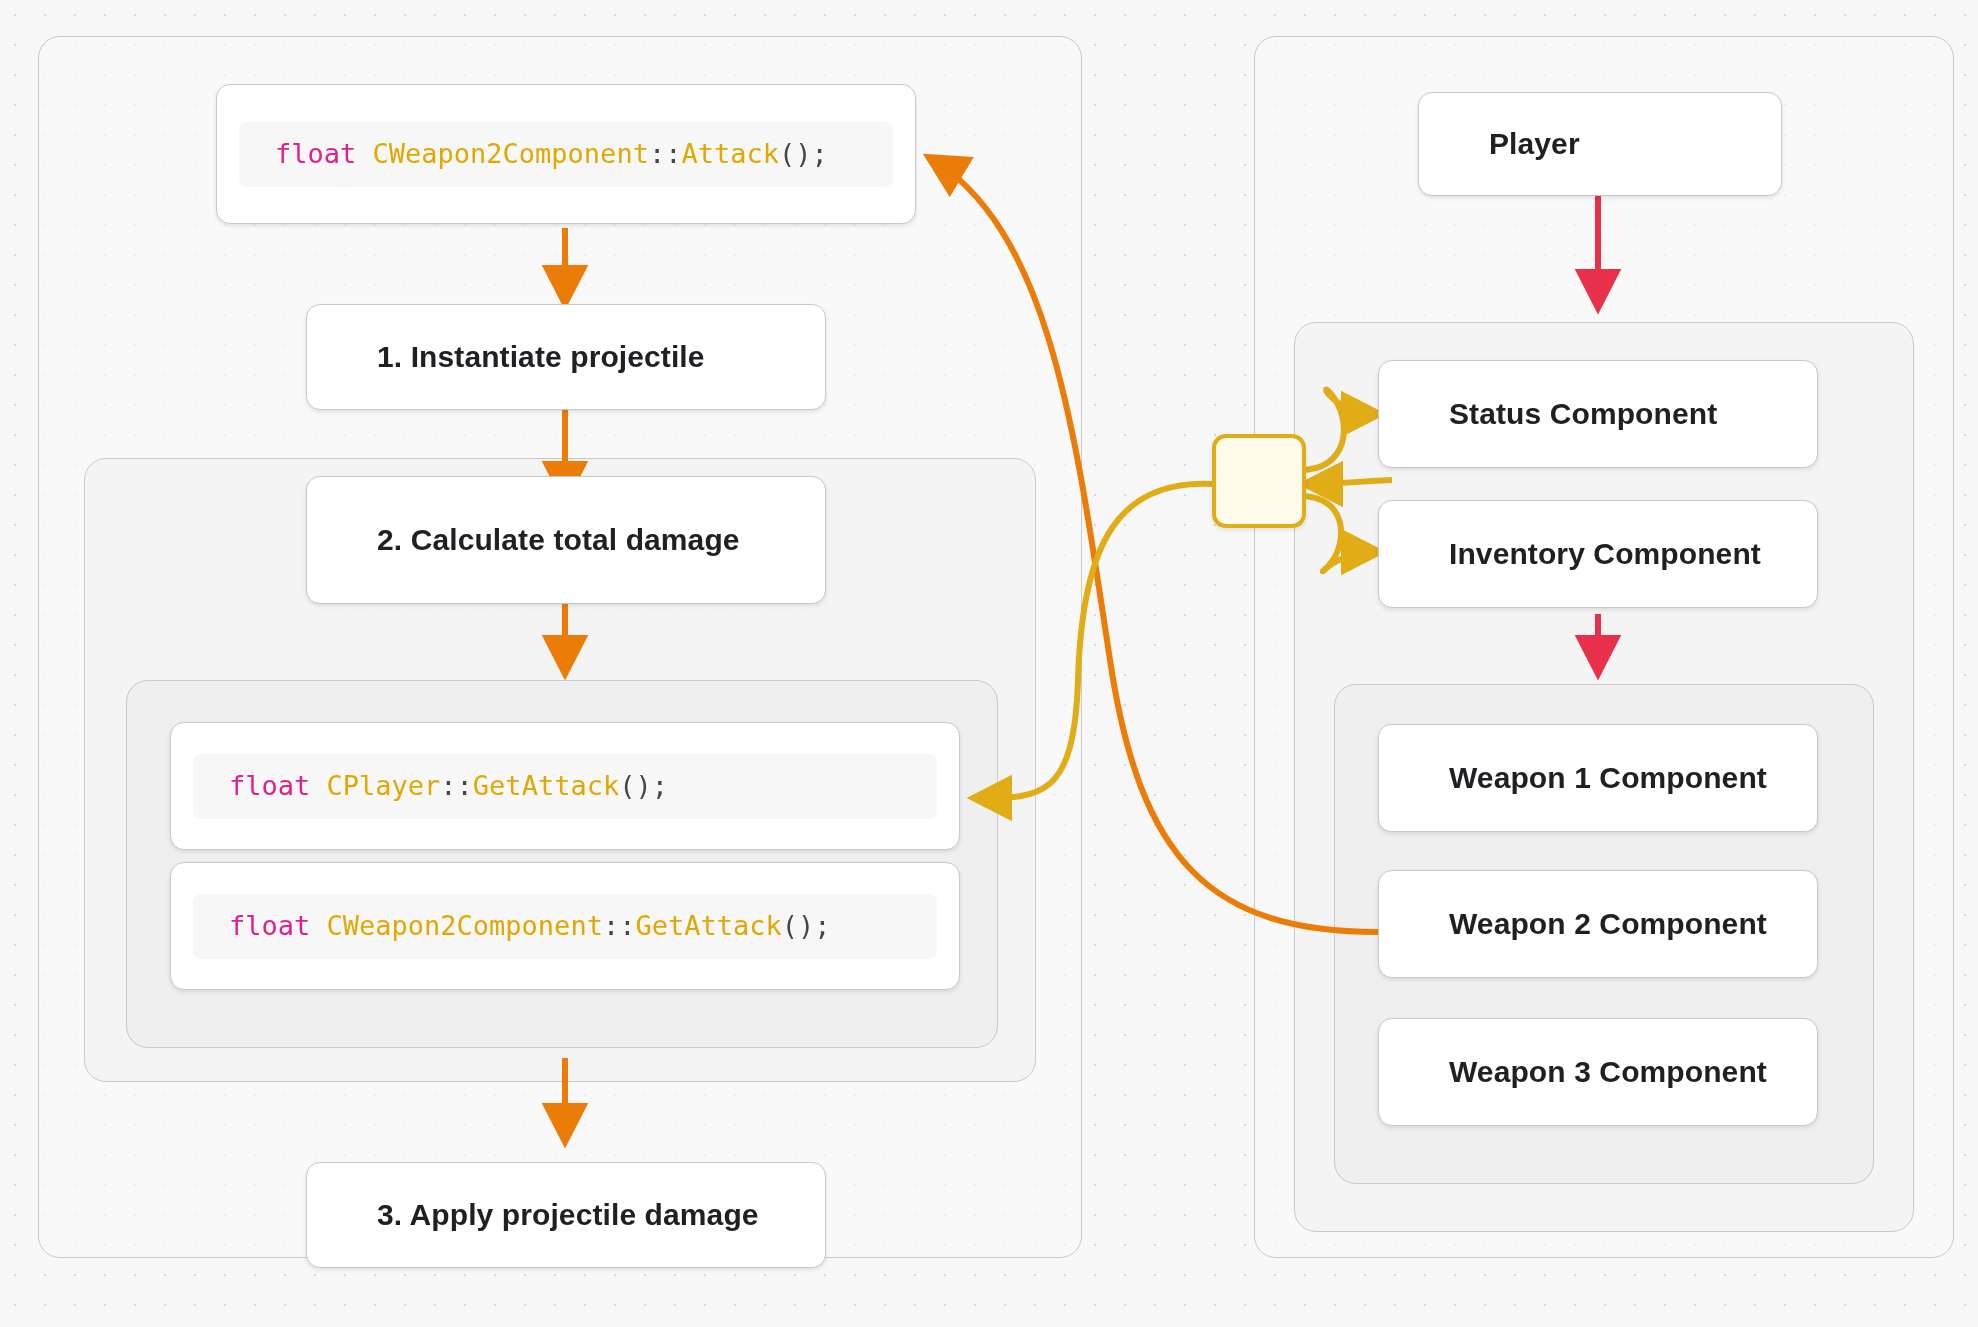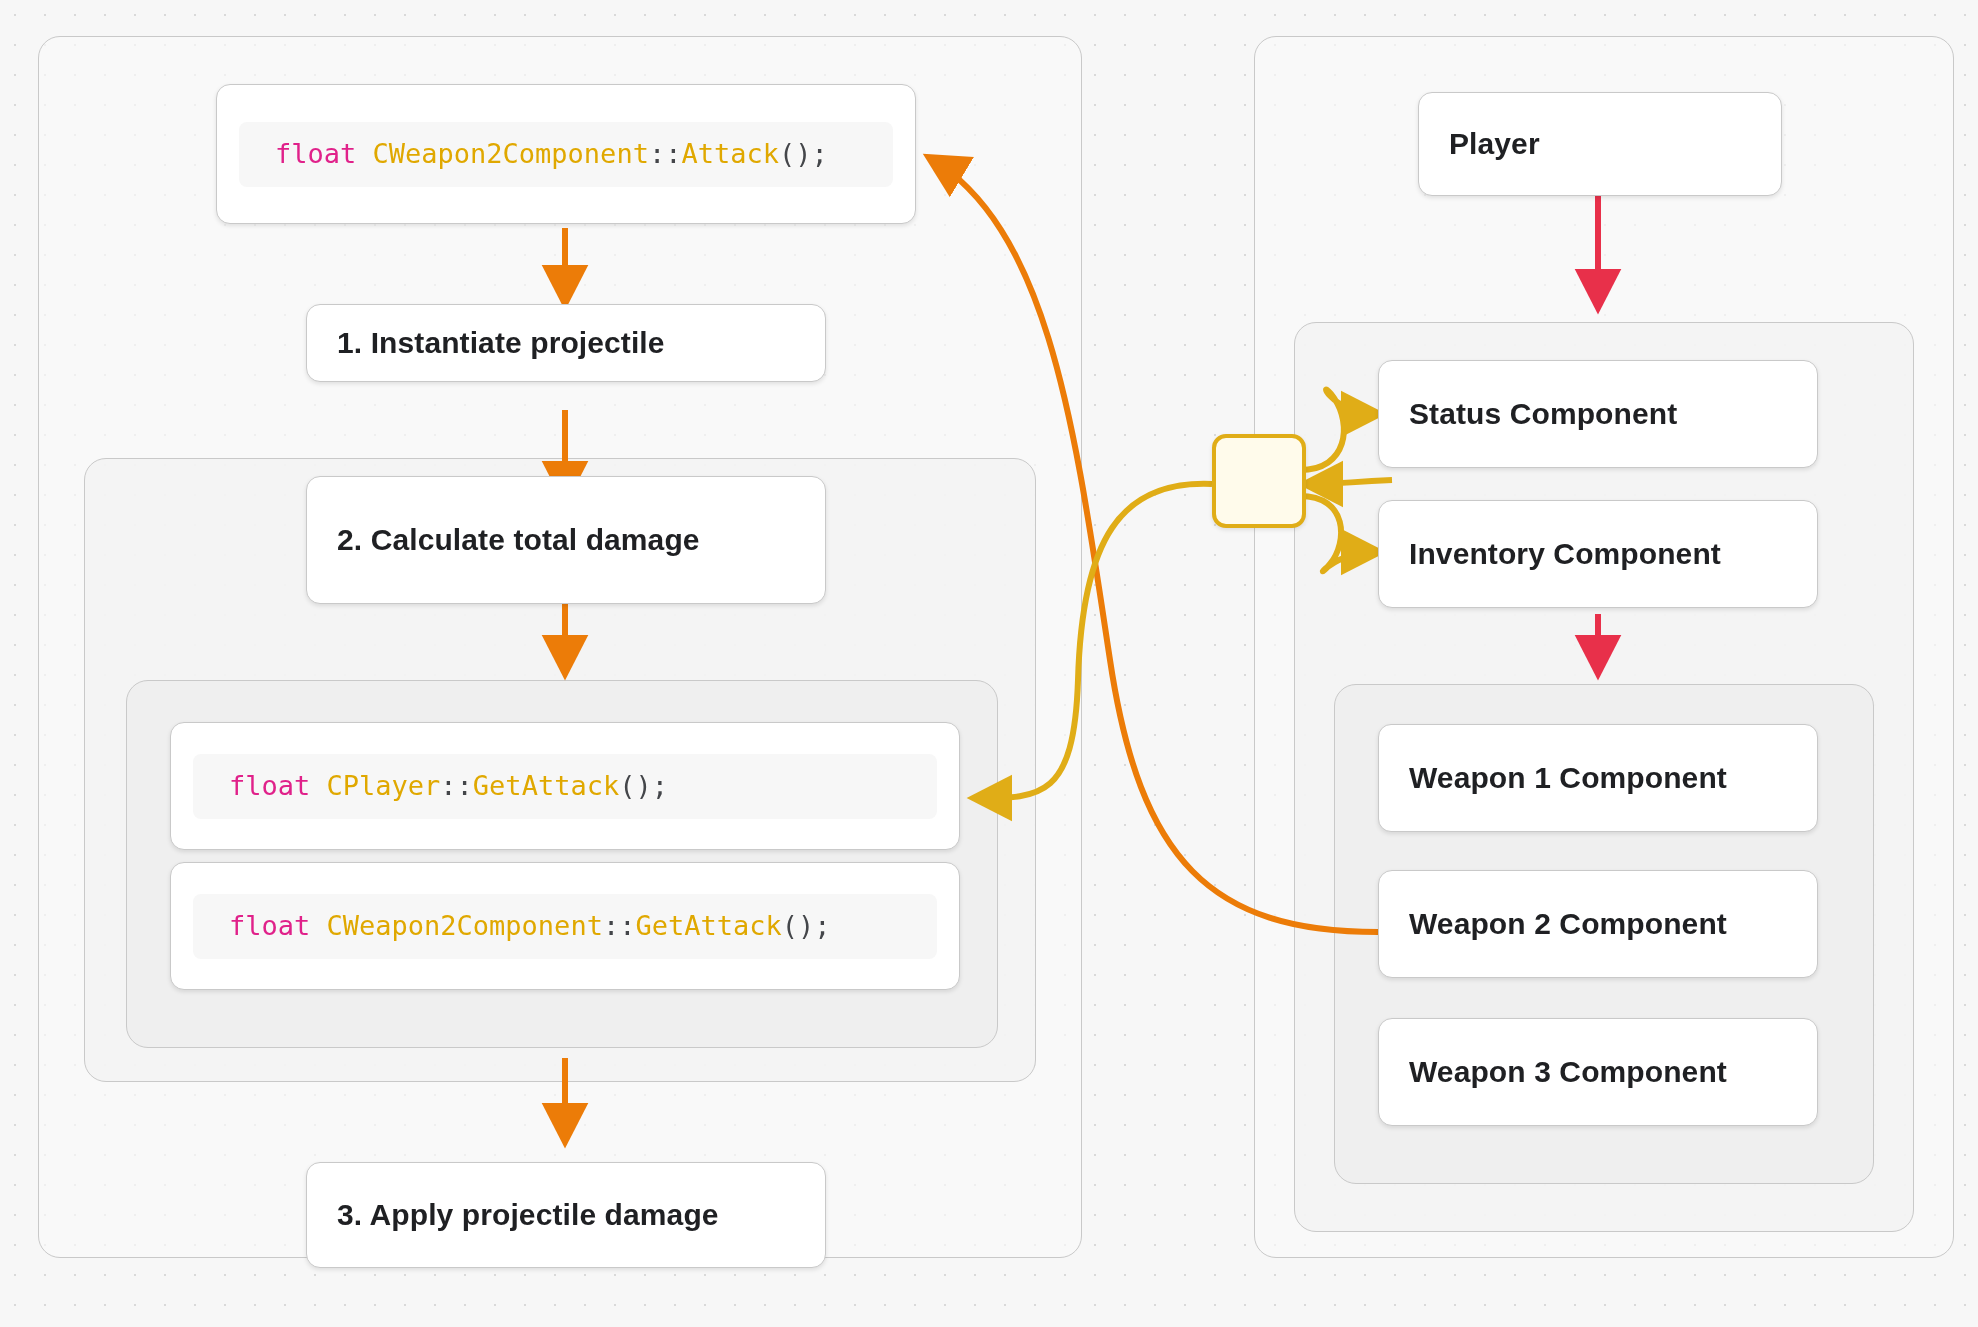--- a/index.html
+++ b/index.html
@@ -32,20 +32,21 @@
   
   .node{
     position:absolute;
     box-sizing:border-box;
     background:#ffffff;
     border:1.6px solid #c9c9c9;
     border-radius:14px;
     box-shadow:0 2px 4px rgba(0,0,0,0.10);
     display:flex;align-items:center;
     z-index:6;
+    padding-left:40px;
   }
   .node .label{
     font-size:30px;
     font-weight:bold;
     color:#1f2023;
     letter-spacing:0.1px;
     padding-left:30px;
     white-space:nowrap;
   }
   
@@ -135,21 +136,21 @@
   </svg>
 
   <div class="node code" style="left:216px;top:84px;width:700px;height:140px;">
     <div class="codewrap">
       <span class="code-text">
         <span class="kw">float</span><span class="punc">&nbsp;</span><span class="ident">CWeapon2Component</span><span class="punc">::</span><span class="ident">Attack</span><span class="punc">();</span>
       </span>
     </div>
   </div>
 
-  <div class="node" style="left:306px;top:304px;width:520px;height:78px;">
+  <div class="node" style="left:306px;top:304px;width:520px;height:106px;">
     <span class="label">1. Instantiate projectile</span>
   </div>
 
   <div class="node" style="left:306px;top:476px;width:520px;height:128px;">
     <span class="label">2. Calculate total damage</span>
   </div>
 
   <div class="node code" style="left:170px;top:722px;width:790px;height:128px;">
     <div class="codewrap">
       <span class="code-text">

